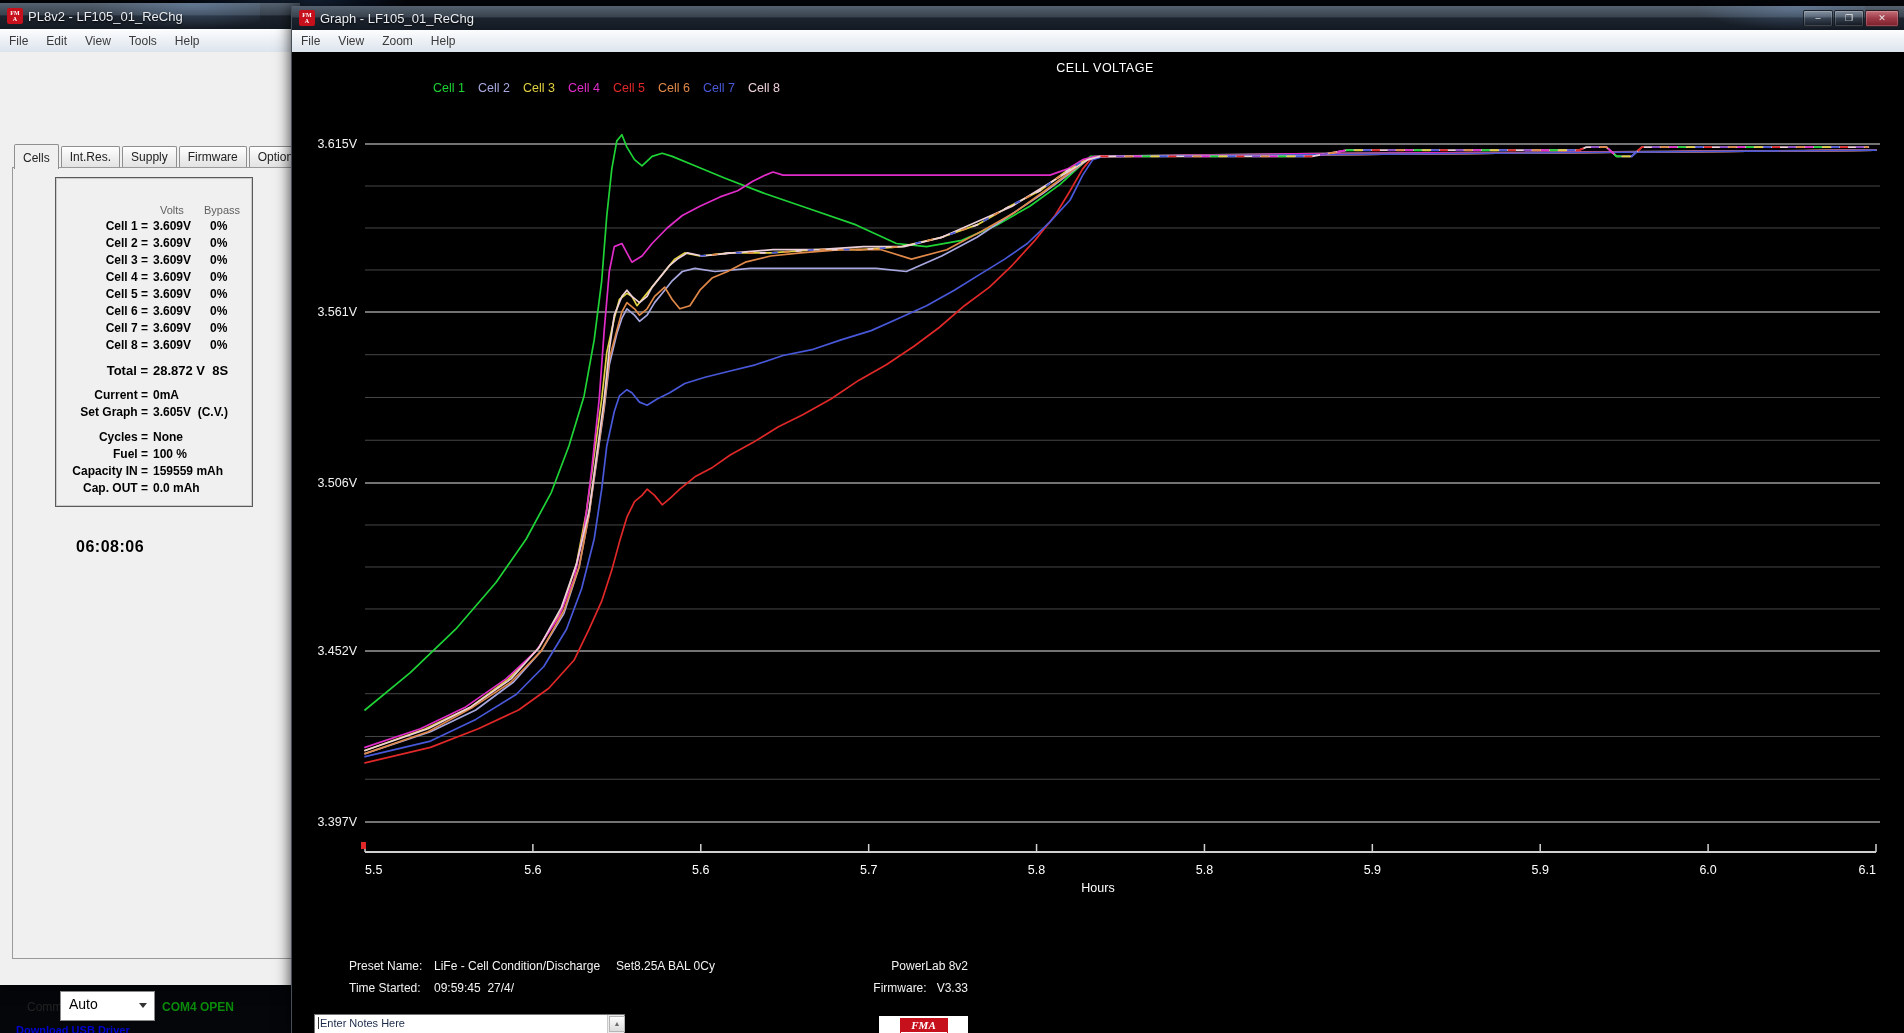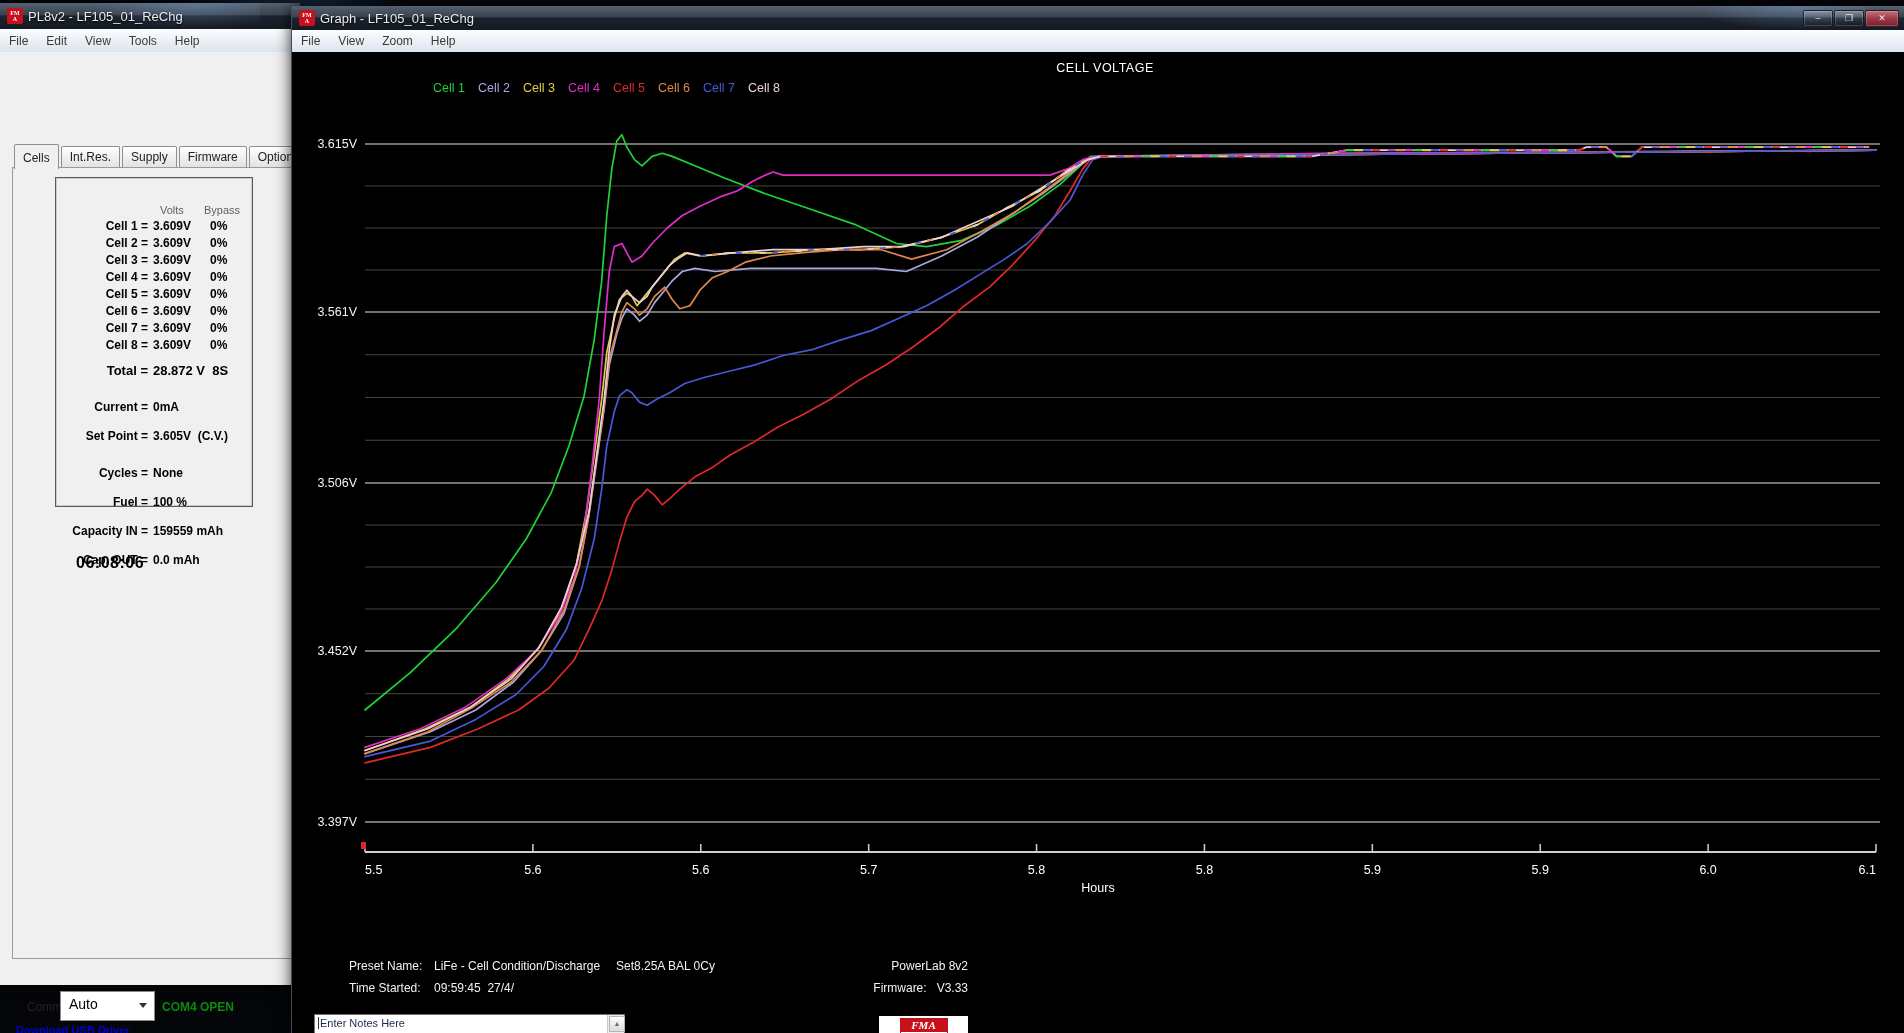--- a/index.html
+++ b/index.html
@@ -41,27 +41,27 @@
   .readouts{position:absolute;left:55px;top:125px;width:196px;height:328px;border:1px solid #5a5a5a;
     box-shadow:inset 0 0 0 1px rgba(90,90,90,.25);background:#f0f0f0;font-size:12px;color:#000;}
   .ro-col{position:absolute;left:0;top:24px;right:0;display:flex;flex-direction:column;}
   .ro-row{display:grid;grid-template-columns:92px 56px 44px;height:17px;line-height:17px;font-weight:bold;}
   .ro-row .lab{text-align:right;}
   .ro-row .val{padding-left:5px;}
   .ro-row .byp{padding-left:6px;}
   .ro-head{display:grid;grid-template-columns:92px 56px 44px;height:16px;line-height:16px;
     font-size:11px;color:#5f5f5f;font-weight:normal;}
   .ro-head .h1{padding-left:12px;}
-  .ro2{display:grid;grid-template-columns:92px auto;height:17px;line-height:17px;font-weight:bold;white-space:pre;margin-top:12px;}
+  .ro2{display:grid;grid-template-columns:92px auto;height:17px;line-height:17px;font-weight:bold;white-space:pre;}
   .ro2 .lab{text-align:right;}
   .ro2 .val{padding-left:5px;}
   .mt8{margin-top:8px;}
   .ro2.total{font-size:13px;}
 
-  #timer{position:absolute;left:76px;top:502px;font-size:16px;font-weight:bold;color:#000;letter-spacing:.5px;}
+  #timer{position:absolute;left:76px;top:486px;font-size:16px;font-weight:bold;color:#000;letter-spacing:.5px;}
 
   #preset-box{position:absolute;left:199px;top:456px;width:130px;height:58px;border:1px solid #7f7f7f;background:#f0f0f0;}
   .pfield{position:absolute;left:7px;width:110px;height:20px;background:#fff;border:1px solid #a5a5a5;
     font-family:"DejaVu Sans Mono",monospace;font-size:11px;line-height:20px;padding-left:3px;color:#111;white-space:nowrap;overflow:hidden;}
 
   #comm-label{position:absolute;left:27px;top:948px;font-size:12px;color:#222;}
   #comm-select{position:absolute;left:60px;top:939px;width:93px;height:28px;background:#fff;border:1px solid #8a8a8a;}
   #comm-select .cv{position:absolute;left:8px;top:4px;font-size:14px;font-weight:normal;color:#000;}
   #comm-select .arr{position:absolute;right:7px;top:11px;width:0;height:0;border-left:4px solid transparent;
     border-right:4px solid transparent;border-top:5px solid #333;}
@@ -174,21 +174,21 @@
                 <span class="val">3.609V</span>
                 <span class="byp">0%</span>
               </div>
             </div>
           <div class="ro2 total mt8">
             <span class="lab">Total =</span>
             <span class="val">28.872 V  8S</span>
           </div>
           <div id="stat-rows1" class="mt8">
               <div class="ro2"><span class="lab">Current =</span><span class="val">0mA</span></div>
-              <div class="ro2"><span class="lab">Set Point =</span><span class="val">3.605V  (C.V.)</span></div>
+              <div class="ro2"><span class="lab">Set Graph =</span><span class="val">3.605V  (C.V.)</span></div>
             </div>
           <div id="stat-rows2" class="mt8">
               <div class="ro2"><span class="lab">Cycles =</span><span class="val">None</span></div>
               <div class="ro2"><span class="lab">Fuel =</span><span class="val">100 %</span></div>
               <div class="ro2"><span class="lab">Capacity IN =</span><span class="val">159559 mAh</span></div>
               <div class="ro2"><span class="lab">Cap. OUT =</span><span class="val">0.0 mAh</span></div>
             </div>
         </div>
       </div>
 

